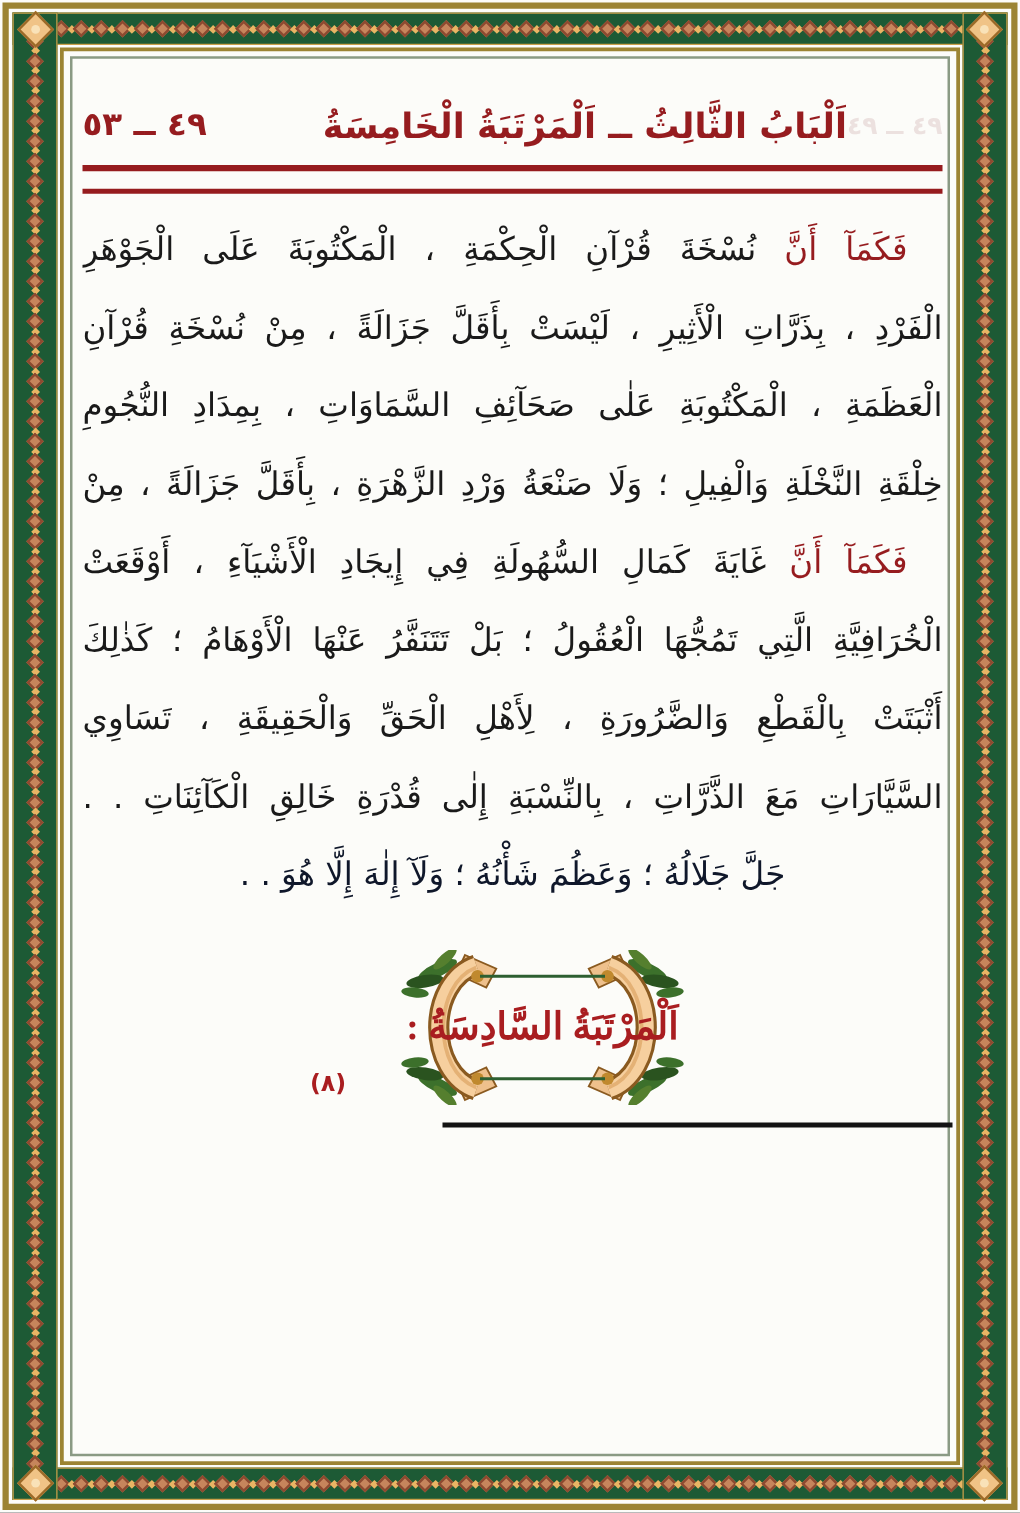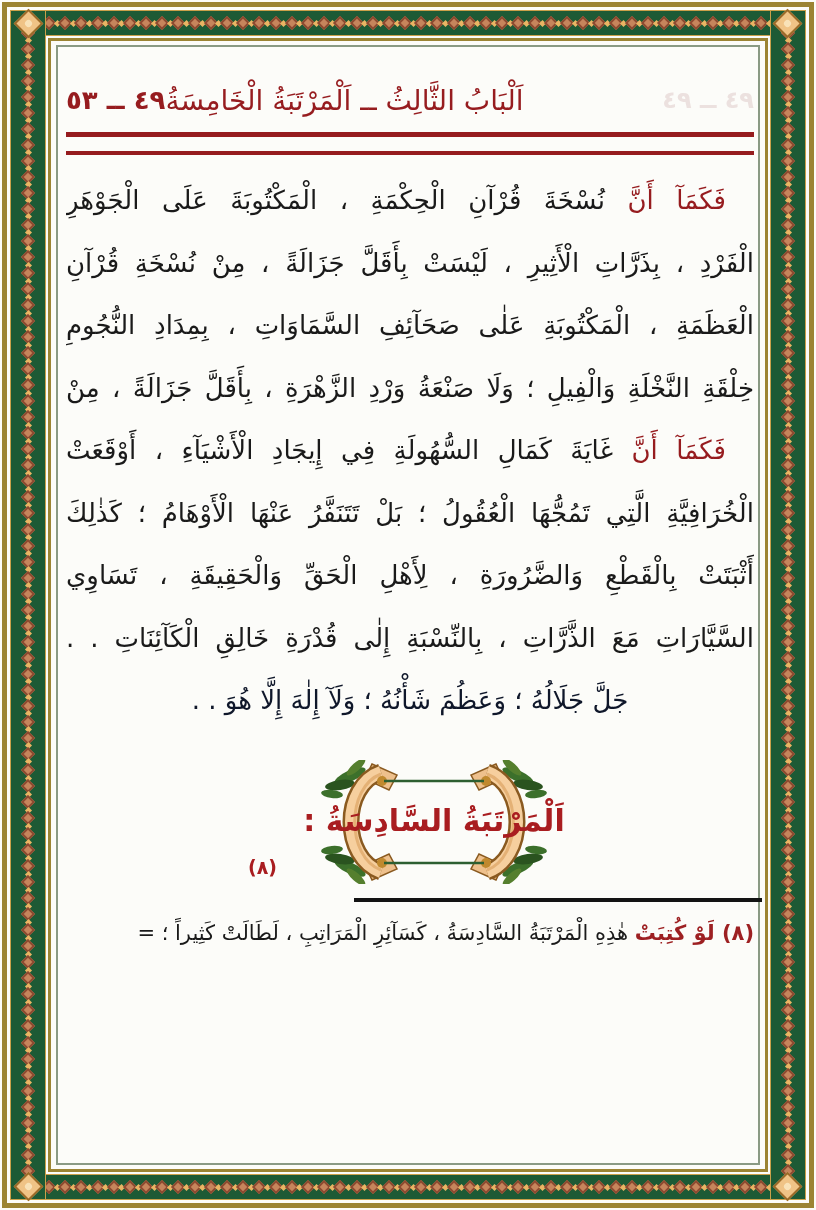--- a/index.html
+++ b/index.html
@@ -25,38 +25,38 @@
           background:#f9e2b8;border-radius:50%;}
   .corner.tl{left:18px;top:13px;} .corner.tr{right:18px;top:13px;}
   .corner.bl{left:18px;bottom:13px;} .corner.br{right:18px;bottom:13px;}
   .mid-frame{position:absolute;left:48px;right:48px;top:38px;bottom:38px;
              border:3px solid #9c8433;pointer-events:none;}
   .fine-frame{position:absolute;left:56px;right:56px;top:45px;bottom:45px;
               border:2px solid #8a9a84;pointer-events:none;}
   
   .content{position:absolute;left:66px;right:62px;top:52px;direction:rtl;color:#1a1a1a;}
   .hdr{display:flex;align-items:center;margin-top:22px;height:52px;}
-  .hdr .ghost{flex:none;font-size:24px;font-weight:bold;color:#ece1df;white-space:nowrap;}
-  .hdr .title{flex:1;text-align:left;font-size:28px;font-weight:normal;color:#961c1f;white-space:nowrap;}
+  .hdr .ghost{flex:none;font-size:20px;font-weight:bold;color:#ece1df;white-space:nowrap;}
+  .hdr .title{flex:1;text-align:right;font-size:28px;font-weight:bold;color:#961c1f;white-space:nowrap;}
   .hdr .range{flex:none;font-size:26px;font-weight:bold;color:#961c1f;white-space:nowrap;}
   .red-rule{margin-top:6px;height:14px;border-top:5px solid #961c1f;border-bottom:4px solid #961c1f;}
   .body{margin-top:14px;font-size:26px;line-height:62.5px;overflow:hidden;}
   .line{text-align:justify;text-align-last:justify;text-justify:inter-word;white-space:nowrap;}
   .line .lead{color:#961c1f;font-weight:normal;}
   .line.indent{text-indent:28px;}
   .line.short{text-align:center;text-align-last:center;position:relative;right:54px;}
   .line.redline{text-align:center;text-align-last:center;color:#0f172a;font-weight:normal;}
   
   .banner-row{position:relative;height:124px;margin-top:28px;}
   .banner{position:absolute;left:calc(50% + 24px);transform:translateX(-50%);
           width:300px;height:124px;}
   .banner svg{position:absolute;inset:0;}
   .banner .banner-label{position:absolute;inset:0;display:flex;align-items:center;
           justify-content:center;font-size:30px;font-weight:bold;color:#a91d20;
-          padding-bottom:2px;white-space:nowrap;}
+          padding-bottom:2px;white-space:nowrap;font-family:Liberation Serif, serif;}
   .fn-ref{position:absolute;left:-36px;bottom:6px;font-size:19px;font-weight:bold;
           color:#a91d20;white-space:nowrap;}
   
   .fn-rule{margin-top:14px;margin-left:auto;margin-right:-8px;width:408px;height:4px;background:#131313;}
   .fn-text{margin-top:8px;font-size:21px;line-height:46px;white-space:nowrap;overflow:hidden;}
   .fn-text .lead{color:#9d2022;font-weight:bold;}
 </style>
 </head>
 <body>
 
@@ -619,16 +619,15 @@
 
           <path d="M100 21 H200" stroke="#2d5f31" stroke-width="2.5"></path>
           <path d="M100 103 H200" stroke="#2d5f31" stroke-width="2.5"></path>
         </svg>
         <div class="banner-label">اَلْمَرْتَبَةُ السَّادِسَةُ :</div>
         <div class="fn-ref">(٨)</div>
       </div>
     </div>
 
     <div class="fn-rule"></div>
-    <div class="fn-text"><span class="lead">(٨) لَوْ كُتِبَتْ</span><span> هٰذِهِ الْمَرْتَبَةُ السَّادِسَةُ ، كَسَآئِرِ الْمَرَاتِبِ ، لَطَالَتْ كَثِيراً ؛ =</span></div>
 
   </div>
 </div>
 
 </body></html>

